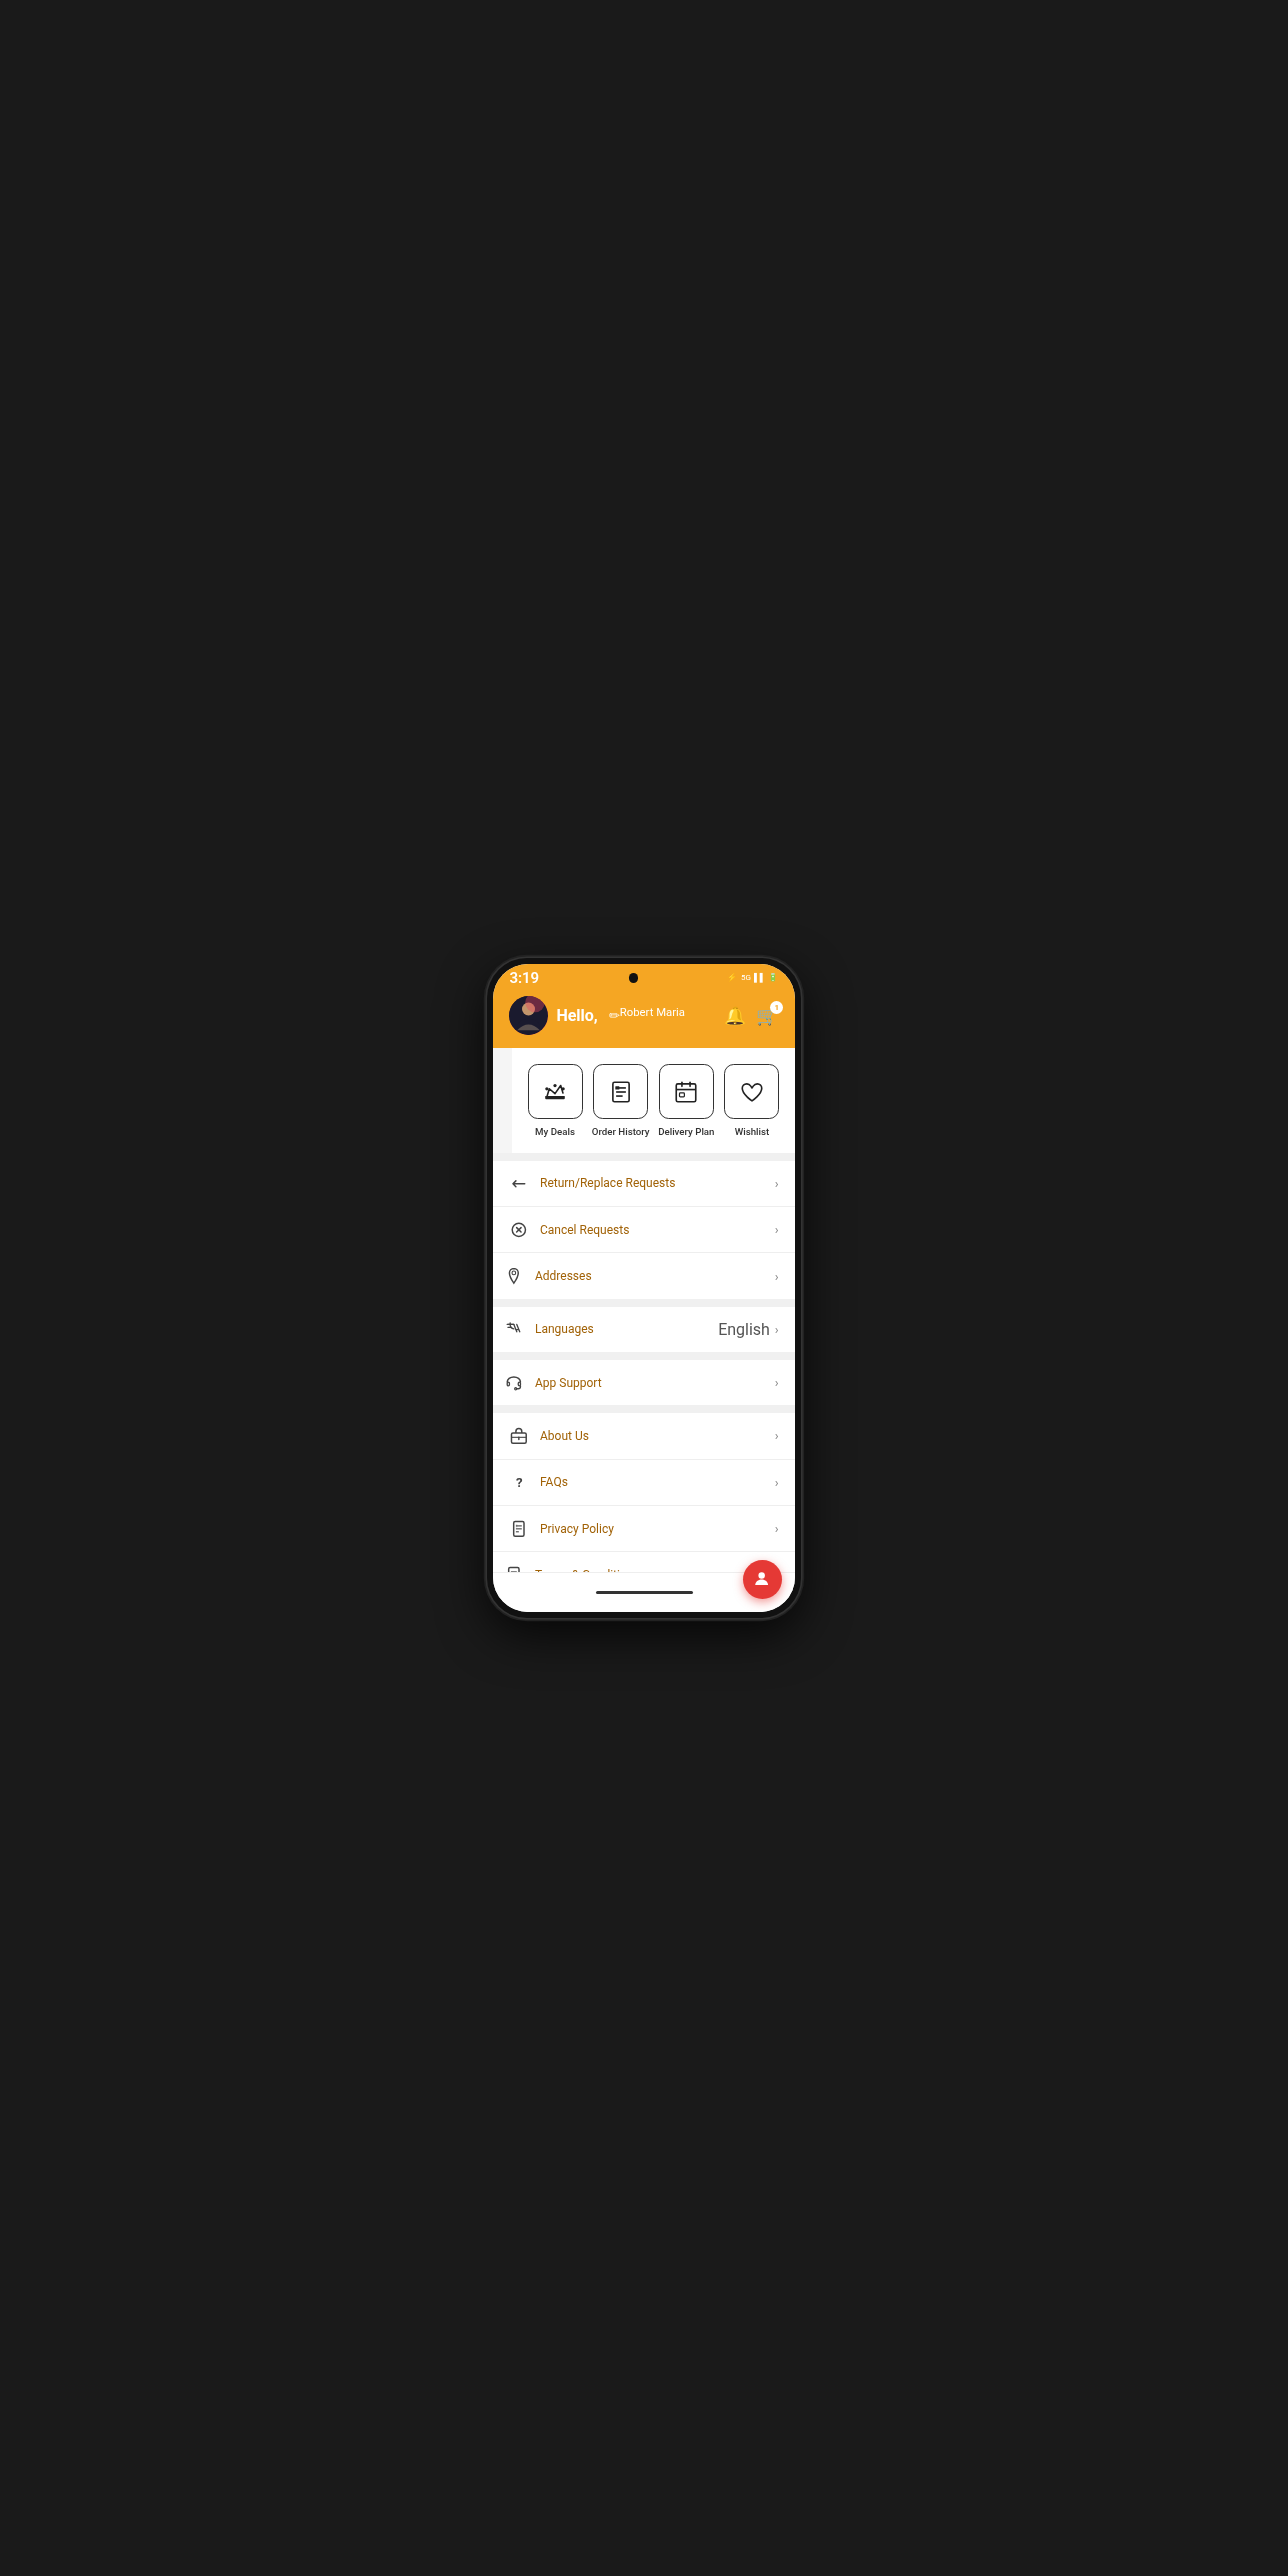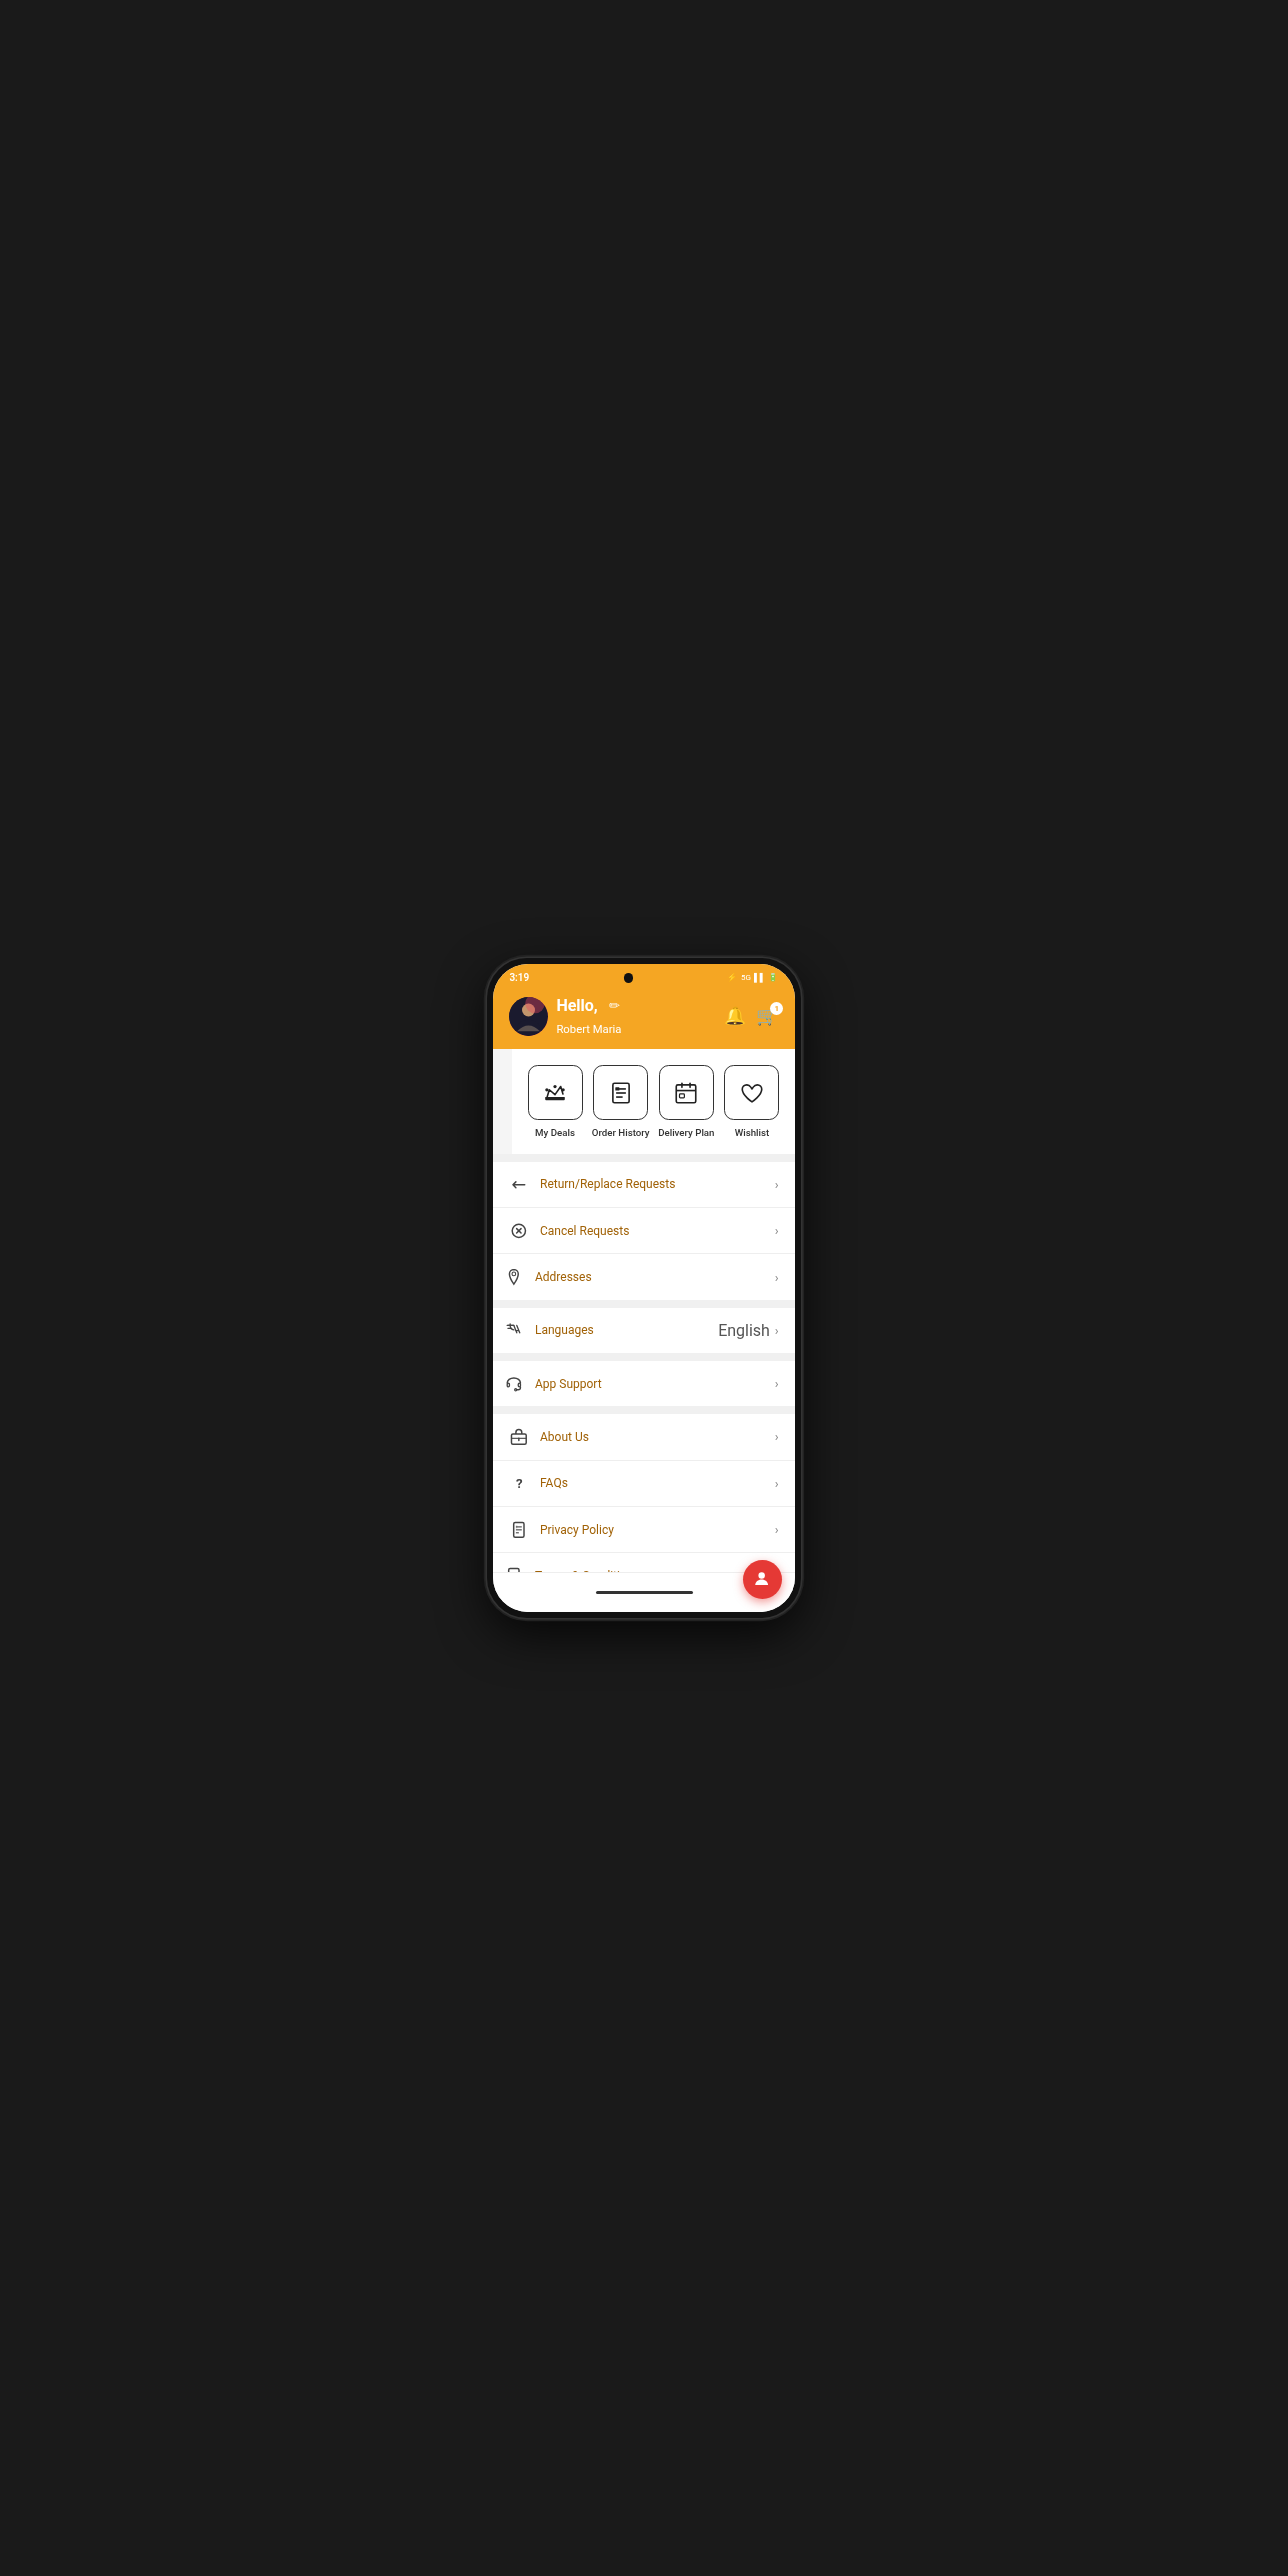--- a/index.html
+++ b/index.html
@@ -37,21 +37,21 @@
     .status-bar {
       background: #F5A623;
       display: flex;
       justify-content: space-between;
       align-items: center;
       padding: 6.4px 16px 3.2px 16px;
       height: 24px;
     }
     .status-time {
       color: white;
-      font-size: 10px;
+      font-size: 15px;
       font-weight: 600;
     }
     .status-camera {
       width: 9.7px;
       height: 9.7px;
       background: #111;
       border-radius: 50%;
     }
     .status-icons {
       display: flex;
@@ -82,22 +82,21 @@
       border-radius: 50%;
       background: linear-gradient(135deg, #1a1a2e, #e94560);
       overflow: hidden;
       display: flex;
       align-items: flex-end;
       justify-content: center;
       flex-shrink: 0;
     }
     .header-text {
       display: flex;
-      flex-direction: column;
-      gap: 8px;
+      flex-direction: row;
     }
     .hello-text {
       color: white;
       font-size: 16px;
       font-weight: 700;
     }
     .name-text {
       color: white;
       font-size: 11.3px;
       font-weight: 400;

